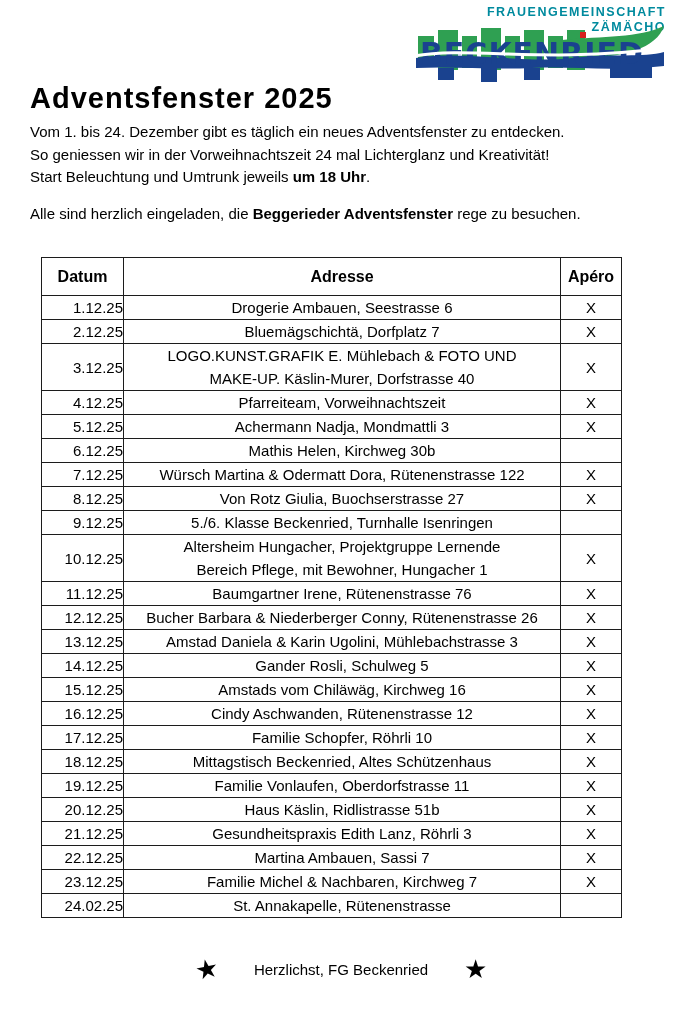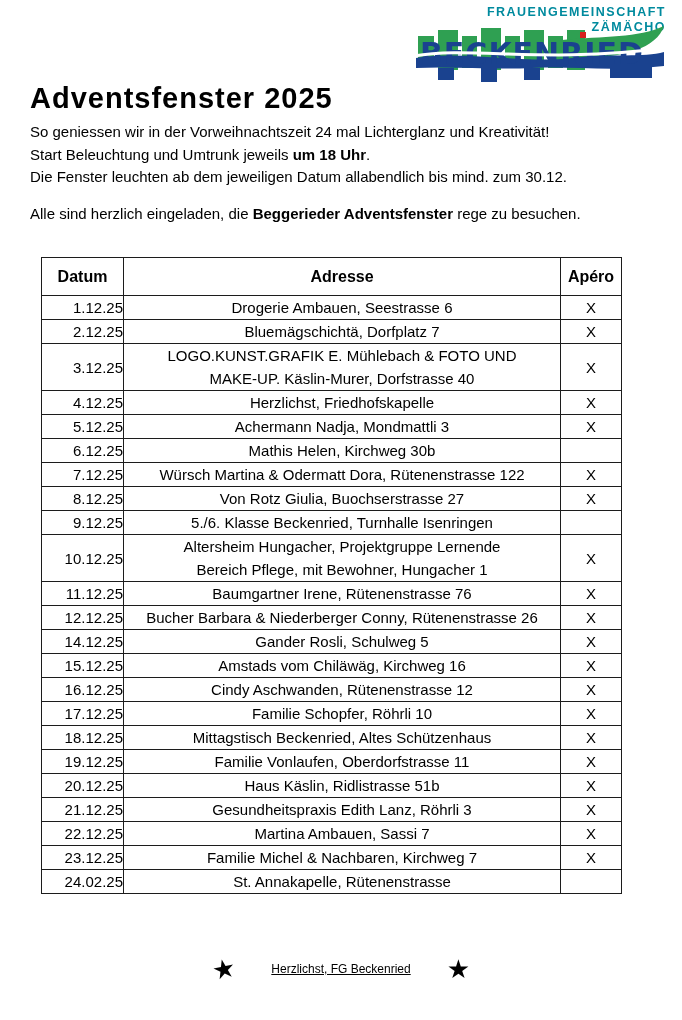--- a/index.html
+++ b/index.html
@@ -48,21 +48,21 @@
   td.apero-cell{text-align:center;}
   .addr-line{white-space:nowrap;}
 
   
   .footer{
     position:absolute;left:0;top:956px;width:682px;
     display:flex;align-items:center;justify-content:center;gap:36px;
   }
   .footer .star{font-size:26px;line-height:26px;}
   .footer .star.left{transform:rotate(-12deg);}
-  .footer .txt{font-size:12px;text-decoration:underline;}
+  .footer .txt{font-size:15px;}
 </style>
 </head>
 <body>
 
 <div class="page">
 
   <svg class="logo" viewBox="0 0 258 82" xmlns="http://www.w3.org/2000/svg">
     <g font-family="Liberation Sans, sans-serif" font-weight="bold" fill="#008A9E">
       <text x="254" y="12" text-anchor="end" font-size="12.5" letter-spacing="1.5">FRAUENGEMEINSCHAFT</text>
       <text x="254" y="27" text-anchor="end" font-size="12.5" letter-spacing="1.5">ZÄMÄCHO</text>
@@ -88,23 +88,23 @@
     </g>
     <path d="M2,52 C60,42 130,60 254,44" fill="none" stroke-width="3" stroke="#FFFFFF"></path>
     <g fill="#D6201F">
       <rect x="168" y="28" width="6" height="6"></rect>
     </g>
   </svg>
 
   <div class="title">Adventsfenster 2025</div>
 
   <div class="intro">
+    <p>Vom 1. bis 24. Dezember gibt es täglich ein neues Adventsfenster zu entdecken.</p>
     <p>So geniessen wir in der Vorweihnachtszeit 24 mal Lichterglanz und Kreativität!</p>
     <p><span>Start Beleuchtung und Umtrunk jeweils </span><span class="b">um 18 Uhr</span><span>.</span></p>
-    <p>Die Fenster leuchten ab dem jeweiligen Datum allabendlich bis mind. zum 30.12.</p>
     <div class="gap"></div>
     <p><span>Alle sind herzlich eingeladen, die </span><span class="b">Beggerieder Adventsfenster</span><span> rege zu besuchen.</span></p>
   </div>
 
   <table class="advent">
     <colgroup>
       <col class="c-date">
         <col class="c-addr">
         <col class="c-apero">
     </colgroup>
@@ -134,21 +134,21 @@
           <td class="date-cell">3.12.25</td>
           <td class="address-cell">
             <div class="addr-line">LOGO.KUNST.GRAFIK E. Mühlebach &amp; FOTO UND</div>
             <div class="addr-line">MAKE-UP. Käslin-Murer, Dorfstrasse 40</div>
           </td>
           <td class="apero-cell">X</td>
         </tr>
         <tr>
           <td class="date-cell">4.12.25</td>
           <td class="address-cell">
-            <div class="addr-line">Herzlichst, Friedhofskapelle</div>
+            <div class="addr-line">Pfarreiteam, Vorweihnachtszeit</div>
           </td>
           <td class="apero-cell">X</td>
         </tr>
         <tr>
           <td class="date-cell">5.12.25</td>
           <td class="address-cell">
             <div class="addr-line">Achermann Nadja, Mondmattli 3</div>
           </td>
           <td class="apero-cell">X</td>
         </tr>
@@ -192,20 +192,27 @@
           <td class="date-cell">11.12.25</td>
           <td class="address-cell">
             <div class="addr-line">Baumgartner Irene, Rütenenstrasse 76</div>
           </td>
           <td class="apero-cell">X</td>
         </tr>
         <tr>
           <td class="date-cell">12.12.25</td>
           <td class="address-cell">
             <div class="addr-line">Bucher Barbara &amp; Niederberger Conny, Rütenenstrasse 26</div>
+          </td>
+          <td class="apero-cell">X</td>
+        </tr>
+        <tr>
+          <td class="date-cell">13.12.25</td>
+          <td class="address-cell">
+            <div class="addr-line">Amstad Daniela &amp; Karin Ugolini, Mühlebachstrasse 3</div>
           </td>
           <td class="apero-cell">X</td>
         </tr>
         <tr>
           <td class="date-cell">14.12.25</td>
           <td class="address-cell">
             <div class="addr-line">Gander Rosli, Schulweg 5</div>
           </td>
           <td class="apero-cell">X</td>
         </tr>

